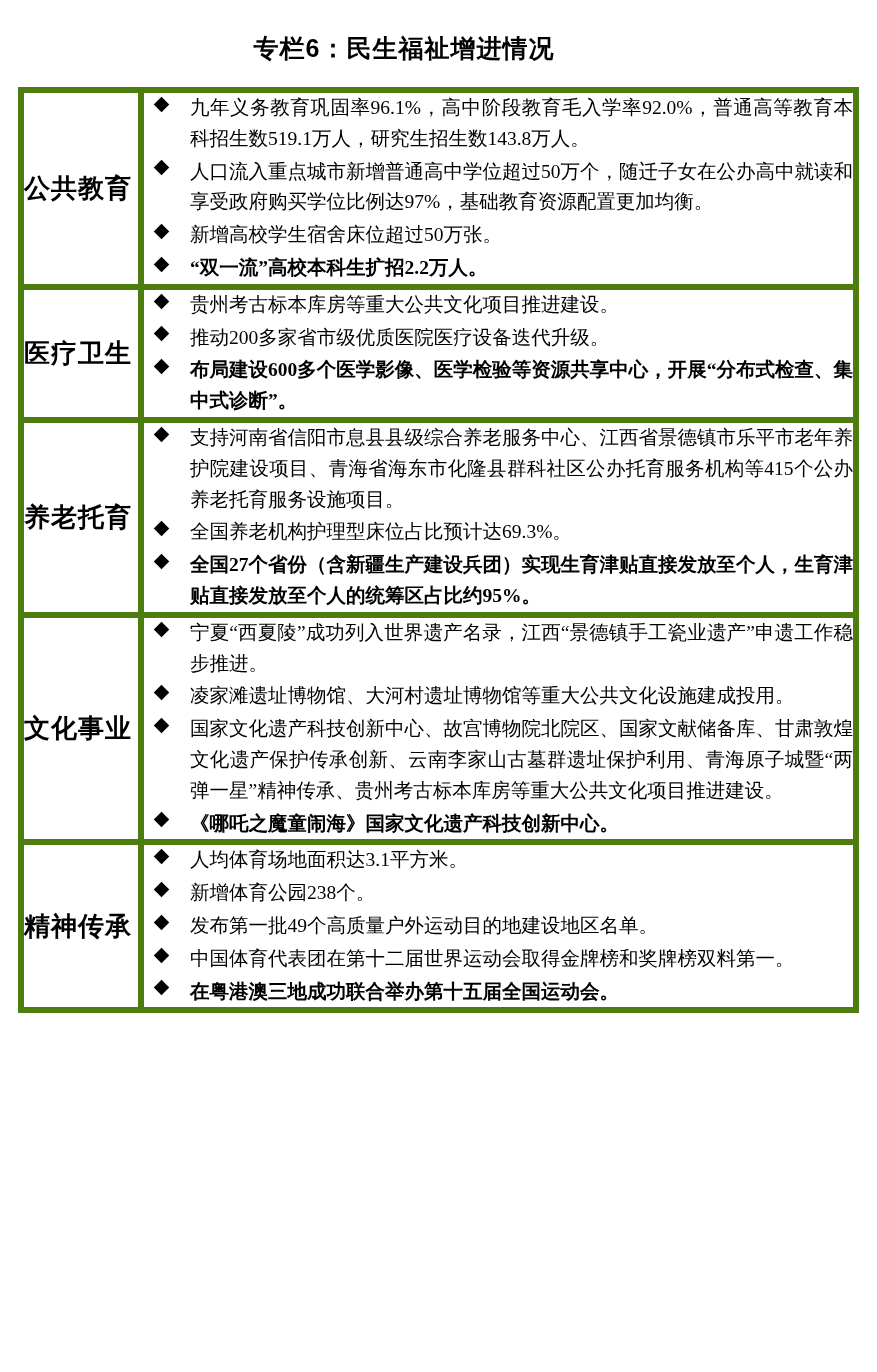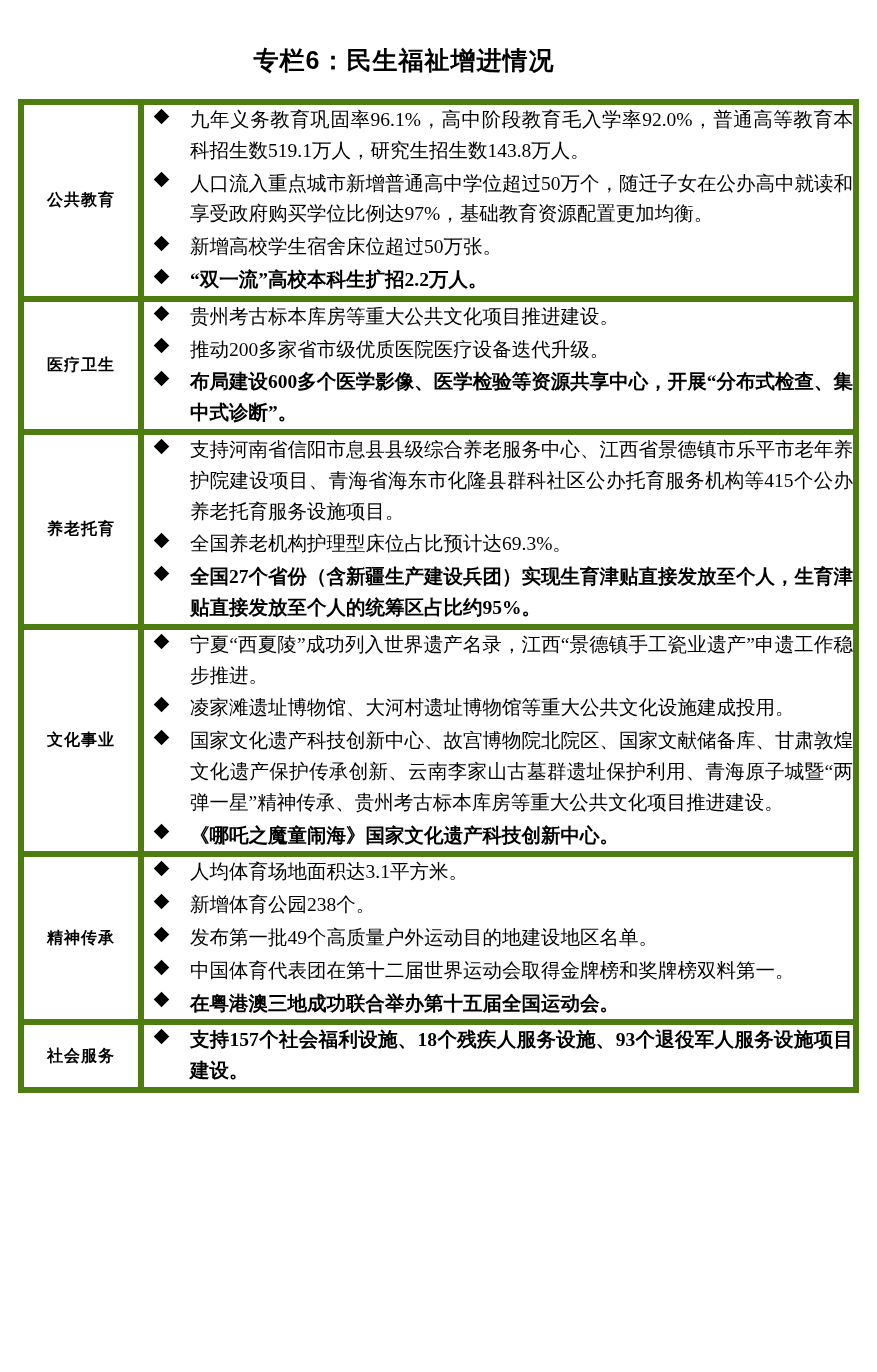--- a/index.html
+++ b/index.html
@@ -10,21 +10,20 @@
   body {
     width: 877px;
     min-height: 1372px;
     font-family: "Liberation Serif", "DejaVu Serif", serif;
     color: #000000;
   }
   .page {
     width: 804px;
     box-sizing: border-box;
     padding: 24px 14px 10px 18px;
-    margin-top: 12px;
   }
   .doc-title {
     text-align: center;
     font-size: 25px;
     font-weight: bold;
     letter-spacing: 1px;
     margin: 8px 0 22px 0;
     font-family: "Liberation Sans", "DejaVu Sans", sans-serif;
   }
   table.panel {
@@ -33,22 +32,22 @@
     margin: 0 auto;
     table-layout: fixed;
   }
   table.panel td {
     border: 6px solid #4d7c0f;
     vertical-align: middle;
     padding: 0;
   }
   td.cat {
     width: 114px;
-    text-align: center;
-    font-size: 16px;
+    text-align: left;
+    font-size: 26px;
     font-weight: bold;
     font-family: Liberation Sans, sans-serif;
     letter-spacing: 1px;
     padding: 4px 2px;
   }
   td.body {
     padding: 10px 12px 10px 6px;
   }
   ul.items {
     list-style: none;
@@ -144,25 +143,17 @@
           <ul class="items tight">
             <li><span class="bullet"></span><span>人均体育场地面积达3.1平方米。</span></li>
             <li><span class="bullet"></span><span>新增体育公园238个。</span></li>
             <li><span class="bullet"></span><span>发布第一批49个高质量户外运动目的地建设地区名单。</span></li>
             <li><span class="bullet"></span><span>中国体育代表团在第十二届世界运动会取得金牌榜和奖牌榜双料第一。</span></li>
             <li><span class="bullet"></span><span>在粤港澳三地成功联合举办第十五届全国运动会。</span></li>
           </ul>
         </td>
       </tr>
 
-      <tr>
-        <td class="cat">社会服务</td>
-        <td class="body">
-          <ul class="items">
-            <li><span class="bullet"></span><span>支持157个社会福利设施、18个残疾人服务设施、93个退役军人服务设施项目建设。</span></li>
-          </ul>
-        </td>
-      </tr>
 
     </tbody>
   </table>
 
 </div>
 
 </body></html>

